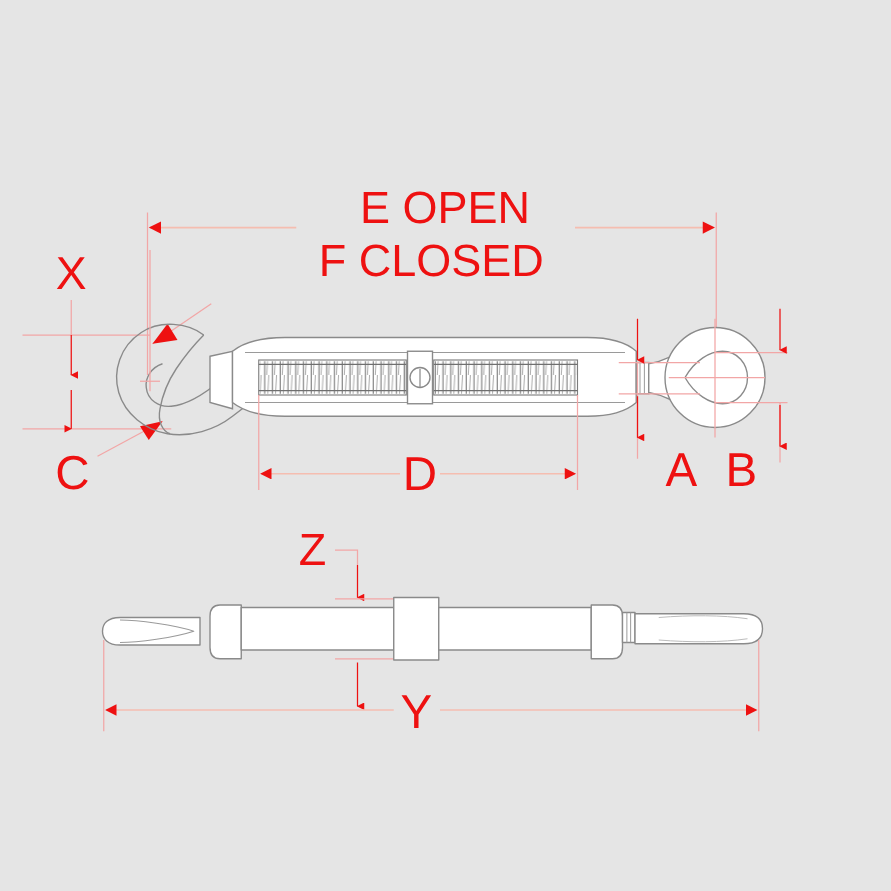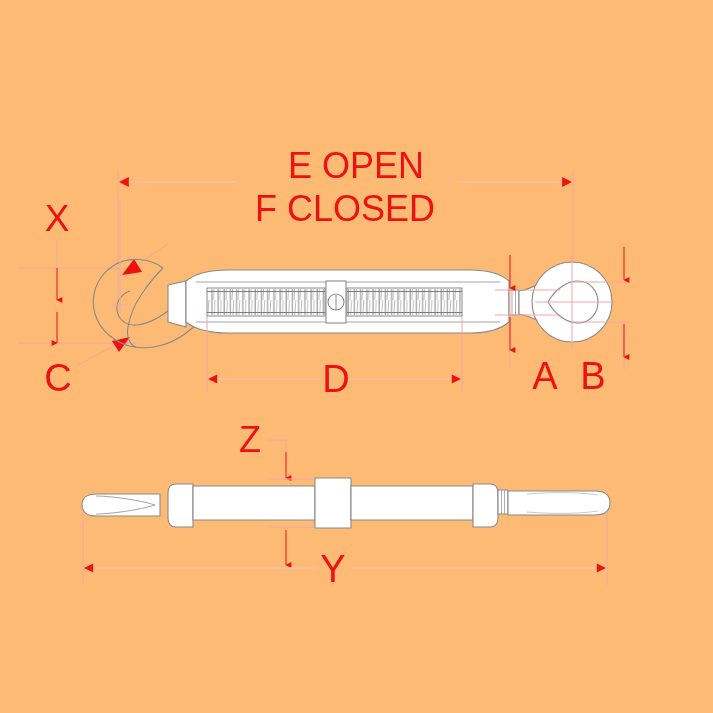--- a/index.html
+++ b/index.html
@@ -10,21 +10,21 @@
   body {
     width: 713px;
     height: 713px;
     overflow: hidden;
     font-family: "Liberation Sans", sans-serif;
   }
   #drawing-root {
     position: relative;
     width: 713px;
     height: 713px;
-    background: #fdba74;
+    background: #e5e5e5;
   }
   svg.drawing {
     display: block;
     width: 713px;
     height: 713px;
   }
   .dim-label {
     font-family: "Liberation Sans", sans-serif;
     font-weight: 400;
     fill: #ee1111;

